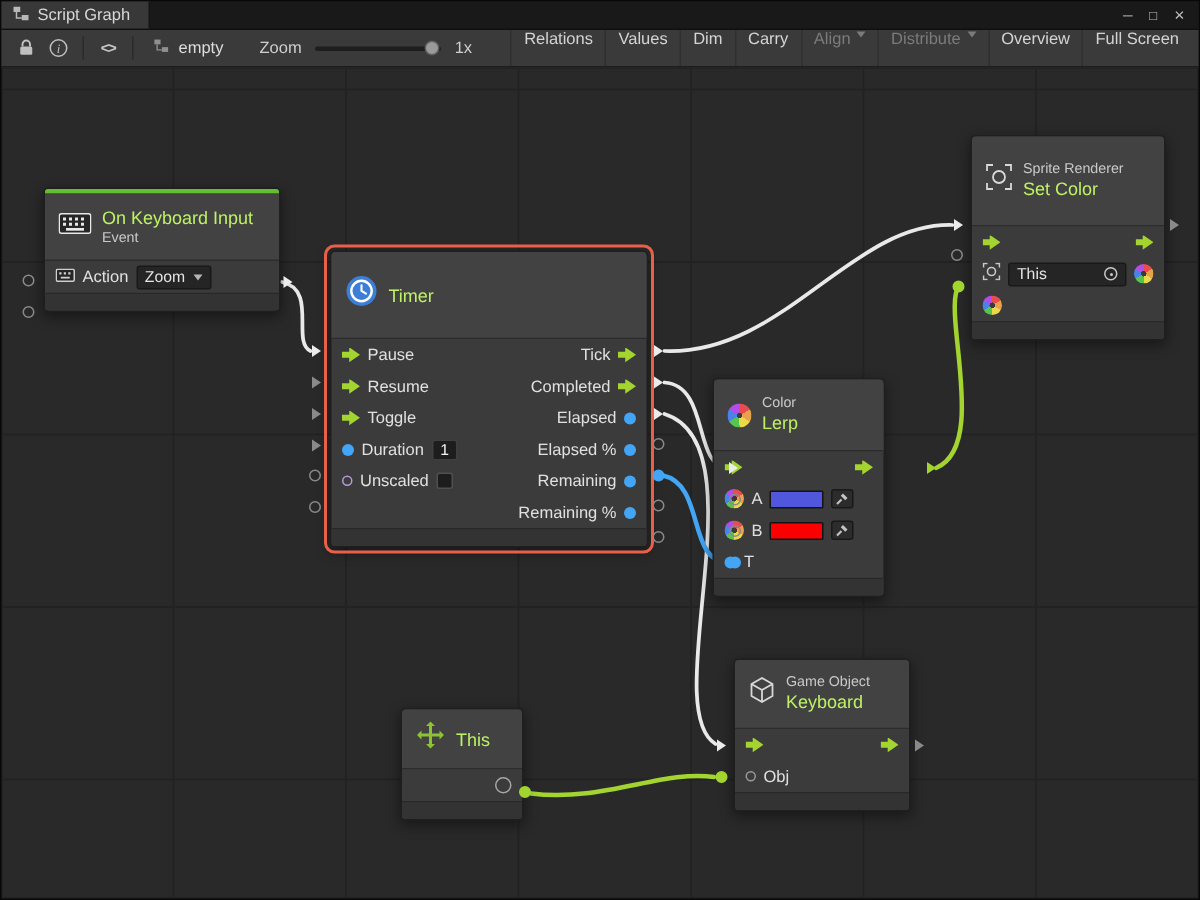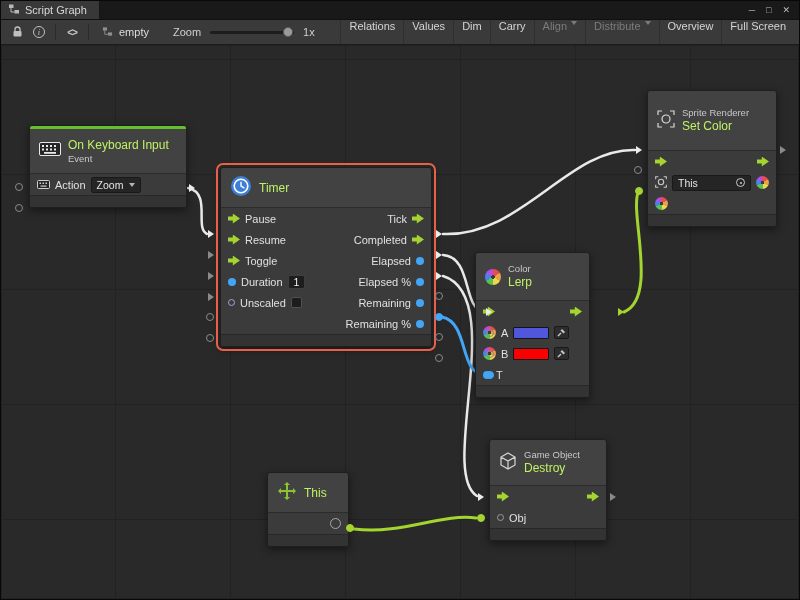--- a/index.html
+++ b/index.html
@@ -190,21 +190,21 @@
         <span>Action</span>
         <span class="dd">
             <span>Zoom</span>
             <span class="caret"></span>
           </span>
       </div>
       <div class="nfoot"></div>
     </div>
 
     <div class="node selected" style="left:218px;top:121px;width:212px">
-      <div class="nhead" style="height:40px">
+      <div class="nhead" style="height:58px">
         <span>
           <svg width="22" height="22" viewBox="0 0 22 22">
               <circle cx="11" cy="11" r="10" fill="#3d7fd6"></circle>
               <circle cx="11" cy="11" r="6.8" fill="none" stroke="#ffffff" stroke-width="1.6"></circle>
               <path d="M11 7.2 V11 L14 12.8" stroke="#ffffff" stroke-width="1.4" fill="none" stroke-linecap="round"></path>
             </svg>
         </span>
         <span class="ntitle">Timer</span>
       </div>
       <div class="row">
@@ -349,21 +349,21 @@
 
     <div class="node" style="left:487px;top:393px;width:118px">
       <div class="nhead" style="height:46px">
         <span>
           <svg width="18" height="18" viewBox="0 0 18 18" fill="none" stroke="#d8d8d8" stroke-width="1.2">
               <path d="M9 1 L16 5 V13 L9 17 L2 13 V5 Z M2 5 L9 9 L16 5 M9 9 V17"></path>
             </svg>
         </span>
         <span class="htxt">
           <span class="ncat">Game Object</span>
-          <span class="ntitle">Destroy</span>
+          <span class="ntitle">Keyboard</span>
         </span>
       </div>
       <div class="row">
         <span class="fa"></span>
         <span class="sp"></span>
         <span class="fa"></span>
       </div>
       <div class="row">
         <span class="pdot hollow"></span>
         <span>Obj</span>

